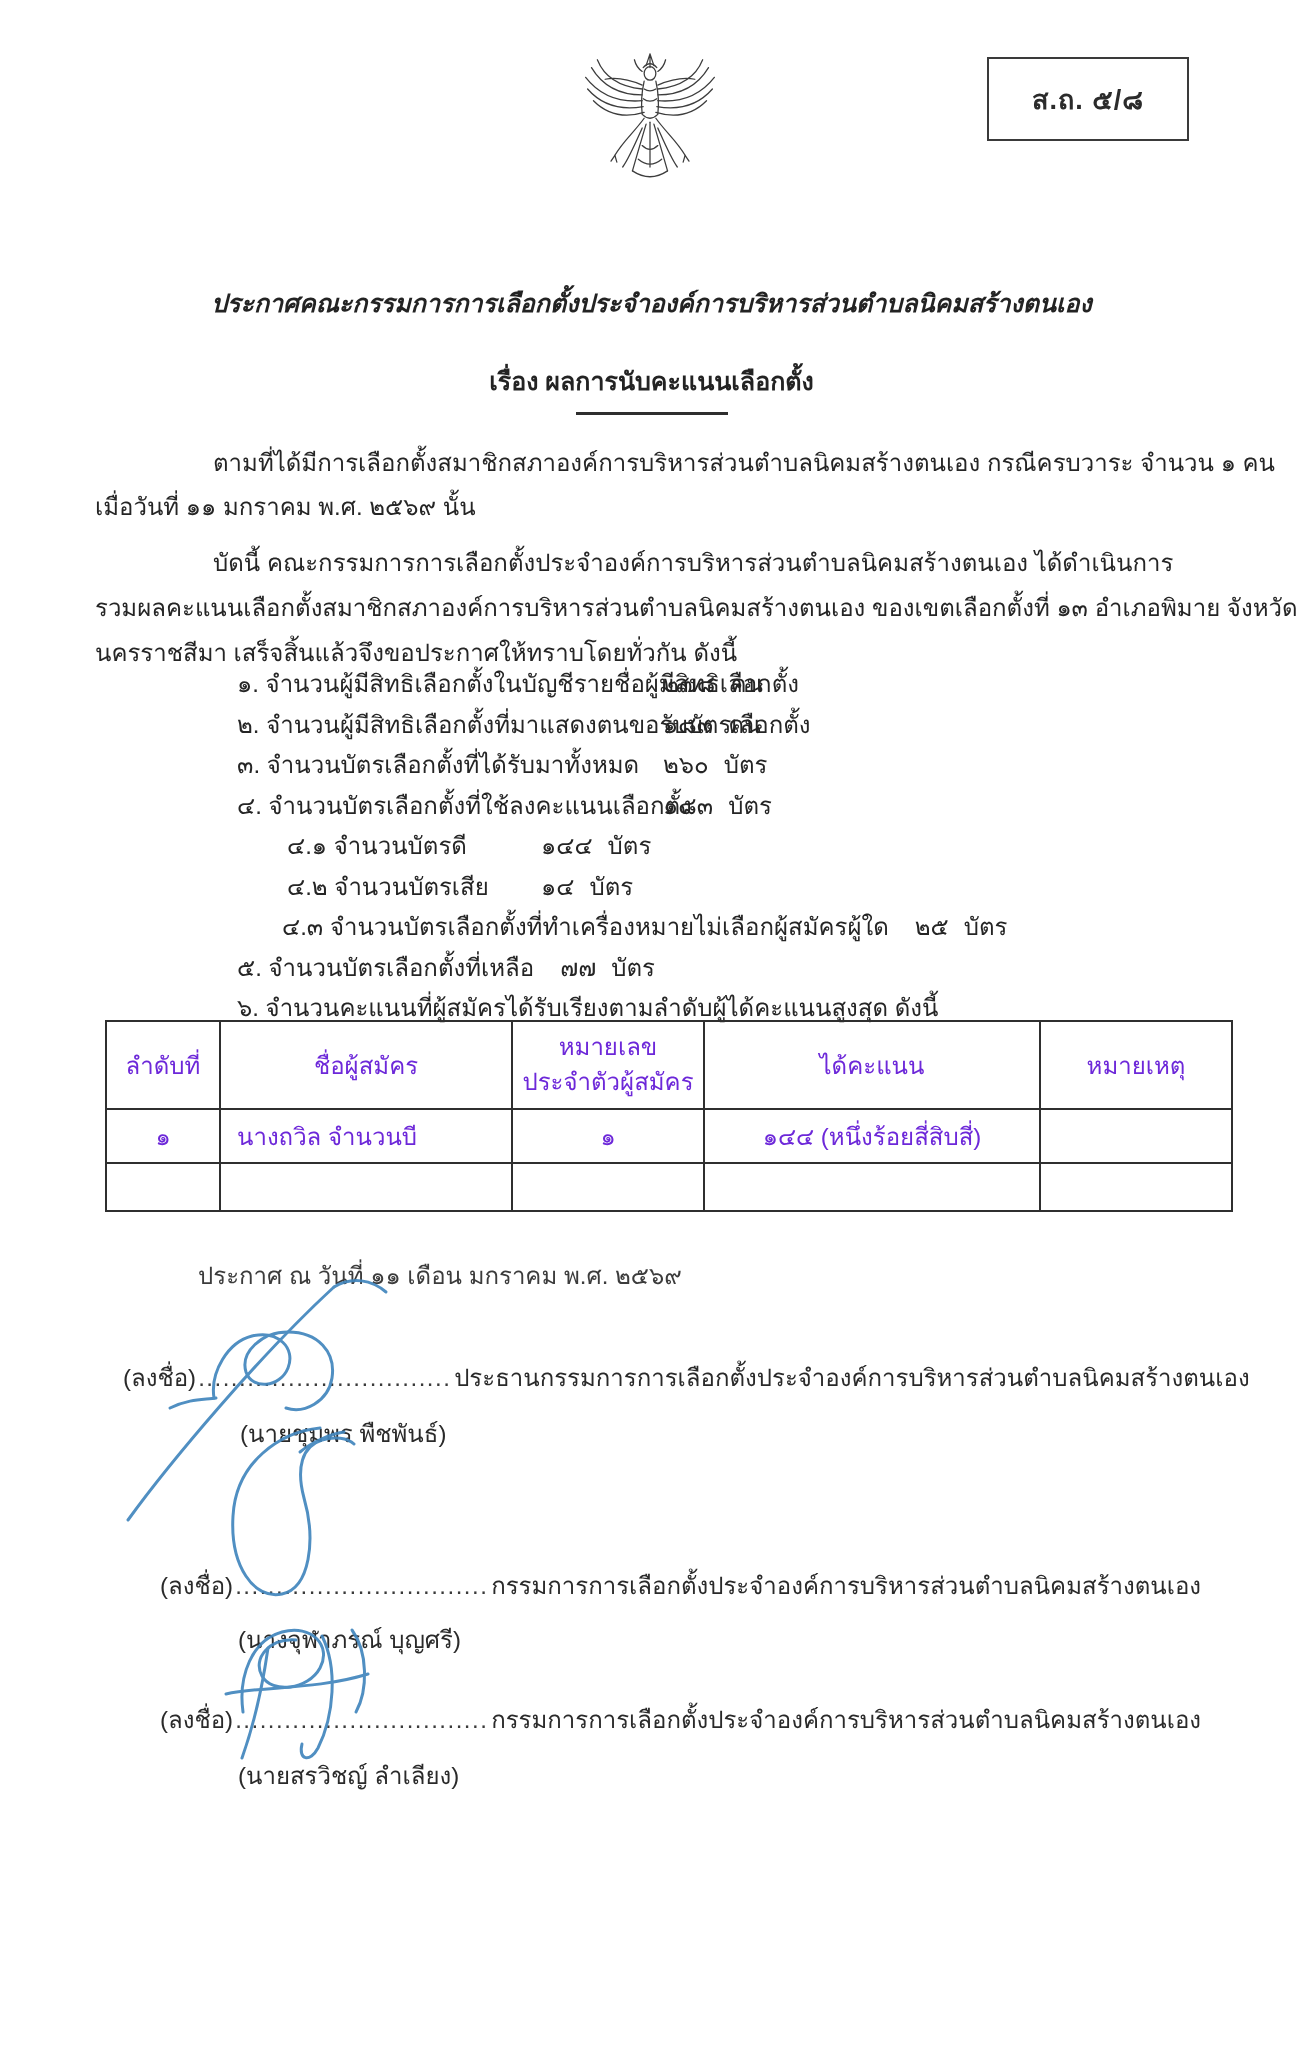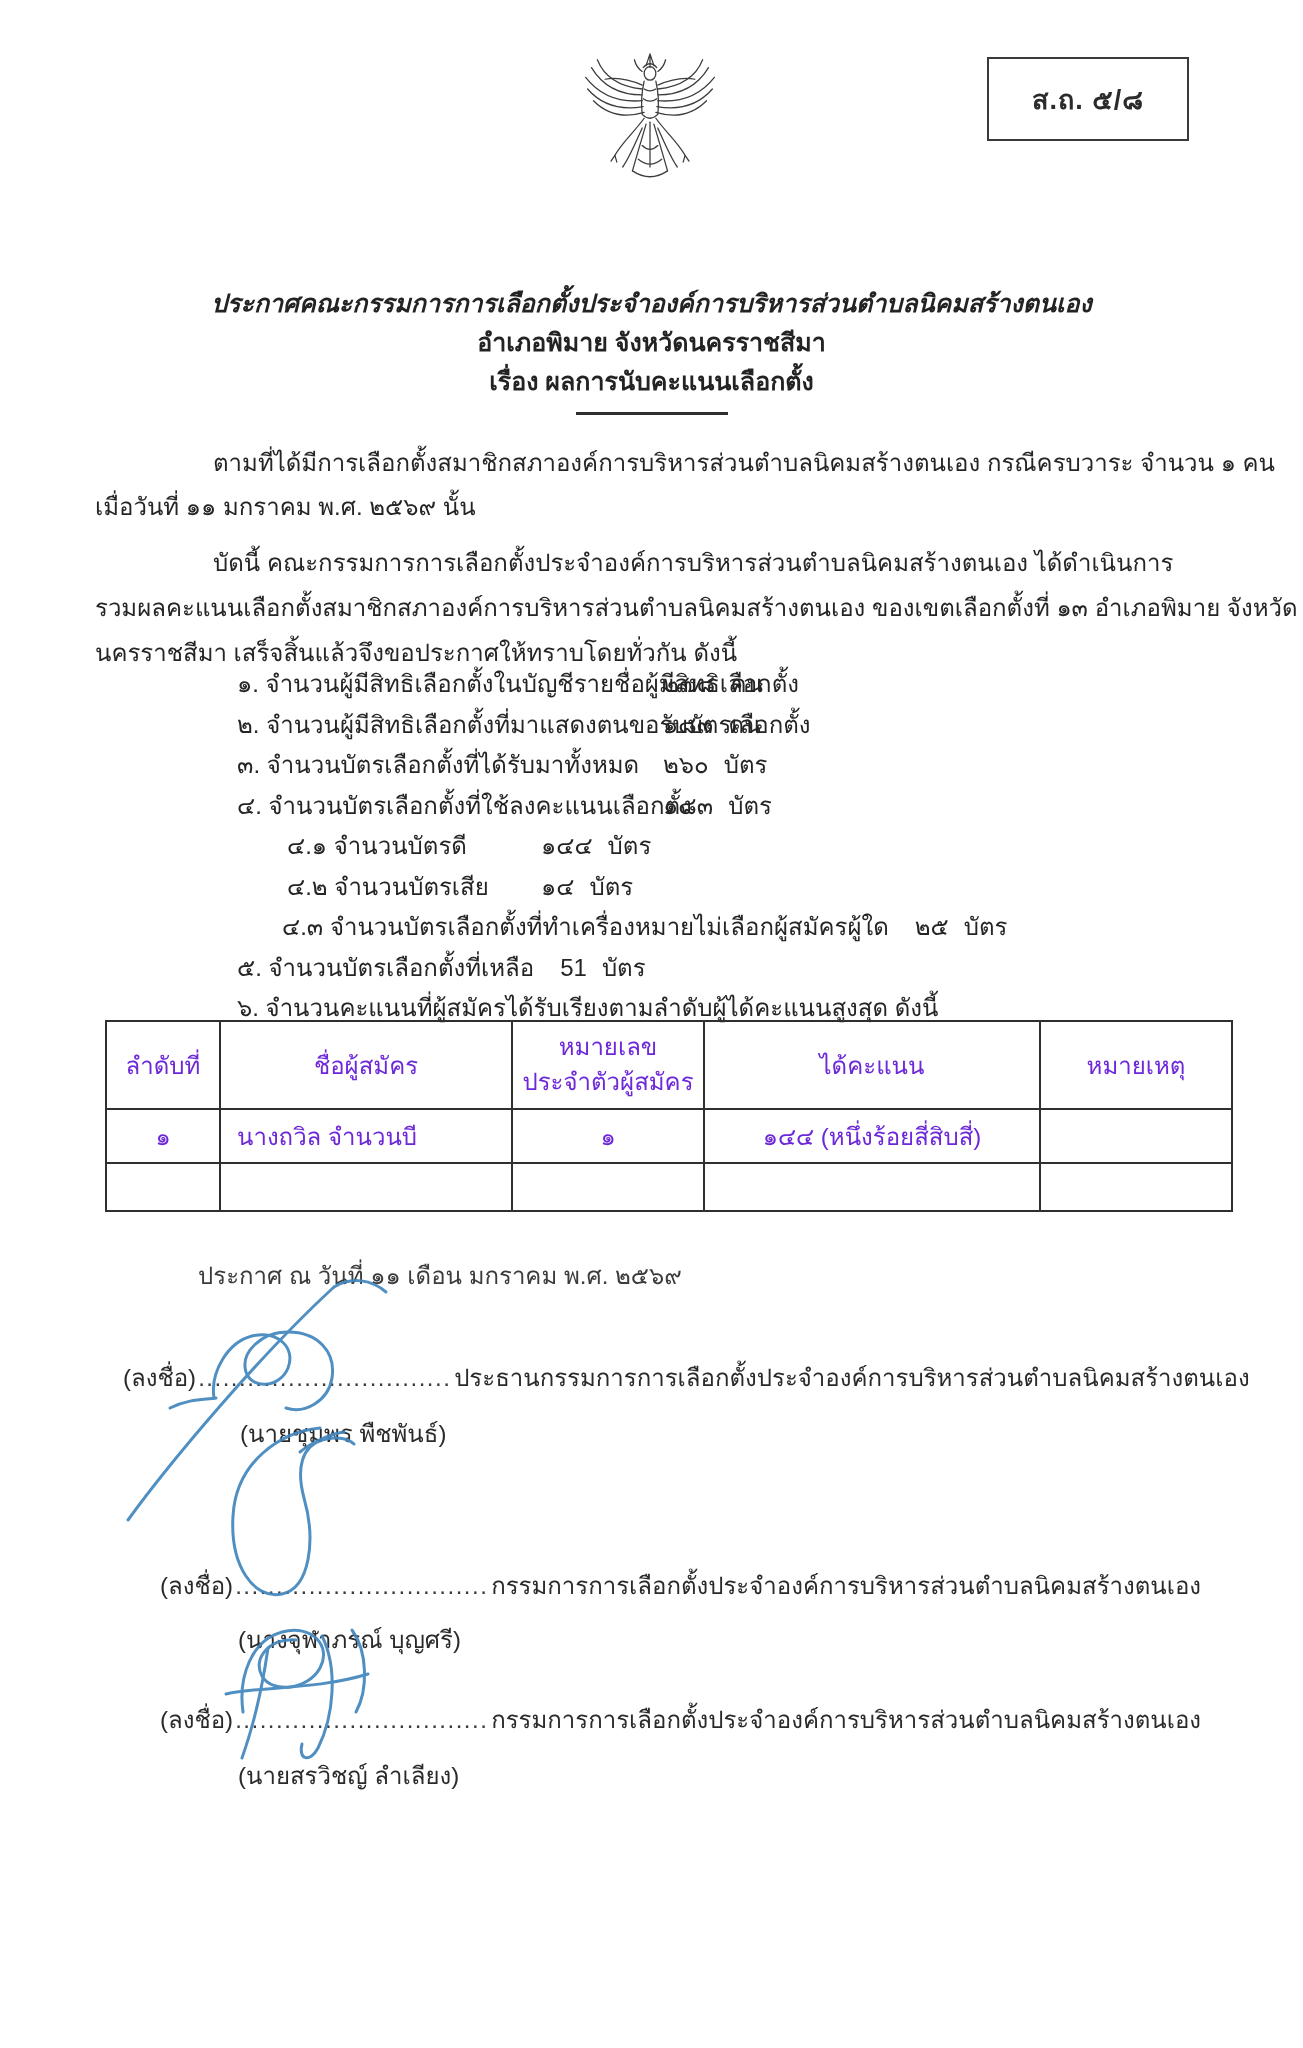--- a/index.html
+++ b/index.html
@@ -109,21 +109,20 @@
         <path d="M72,80 C64,98 58,112 52,120"></path>
         <path d="M88,80 C96,98 102,112 108,120"></path>
         <path d="M62,124 Q80,136 98,124"></path>
         <path d="M68,112 Q80,122 92,112"></path>
         <path d="M72,98 Q80,106 88,98"></path>
       </g>
     </svg>
   </div>
 
   <div class="title-line t1">ประกาศคณะกรรมการการเลือกตั้งประจำองค์การบริหารส่วนตำบลนิคมสร้างตนเอง</div>
-  <div class="title-line t2">อำเภอพิมาย  จังหวัดนครราชสีมา</div>
   <div class="title-line t3">เรื่อง ผลการนับคะแนนเลือกตั้ง</div>
   <div class="title-divider"></div>
 
   <div class="body-line indent p1a">ตามที่ได้มีการเลือกตั้งสมาชิกสภาองค์การบริหารส่วนตำบลนิคมสร้างตนเอง กรณีครบวาระ จำนวน ๑ คน</div>
   <div class="body-line p1b">เมื่อวันที่ ๑๑ มกราคม พ.ศ. ๒๕๖๙ นั้น</div>
 
   <div class="body-line indent p2a">บัดนี้ คณะกรรมการการเลือกตั้งประจำองค์การบริหารส่วนตำบลนิคมสร้างตนเอง  ได้ดำเนินการ</div>
   <div class="body-line p2b">รวมผลคะแนนเลือกตั้งสมาชิกสภาองค์การบริหารส่วนตำบลนิคมสร้างตนเอง ของเขตเลือกตั้งที่ ๑๓ อำเภอพิมาย จังหวัด</div>
   <div class="body-line p2c">นครราชสีมา เสร็จสิ้นแล้วจึงขอประกาศให้ทราบโดยทั่วกัน ดังนี้</div>
 
@@ -158,21 +157,21 @@
       <span class="stat-value">๑๔</span>
       <span class="stat-unit">บัตร</span>
     </div>
     <div class="stat-row ind2">
       <span class="stat-label">๔.๓ จำนวนบัตรเลือกตั้งที่ทำเครื่องหมายไม่เลือกผู้สมัครผู้ใด</span>
       <span class="stat-value gap">๒๕</span>
       <span class="stat-unit">บัตร</span>
     </div>
     <div class="stat-row">
       <span class="stat-label">๕. จำนวนบัตรเลือกตั้งที่เหลือ</span>
-      <span class="stat-value gap">51</span>
+      <span class="stat-value gap">๗๗</span>
       <span class="stat-unit">บัตร</span>
     </div>
     <div class="stat-row">
       <span class="stat-label">๖. จำนวนคะแนนที่ผู้สมัครได้รับเรียงตามลำดับผู้ได้คะแนนสูงสุด ดังนี้</span>
     </div>
   </div>
 
   <table class="results">
     <tbody>
         <tr class="hdr">

